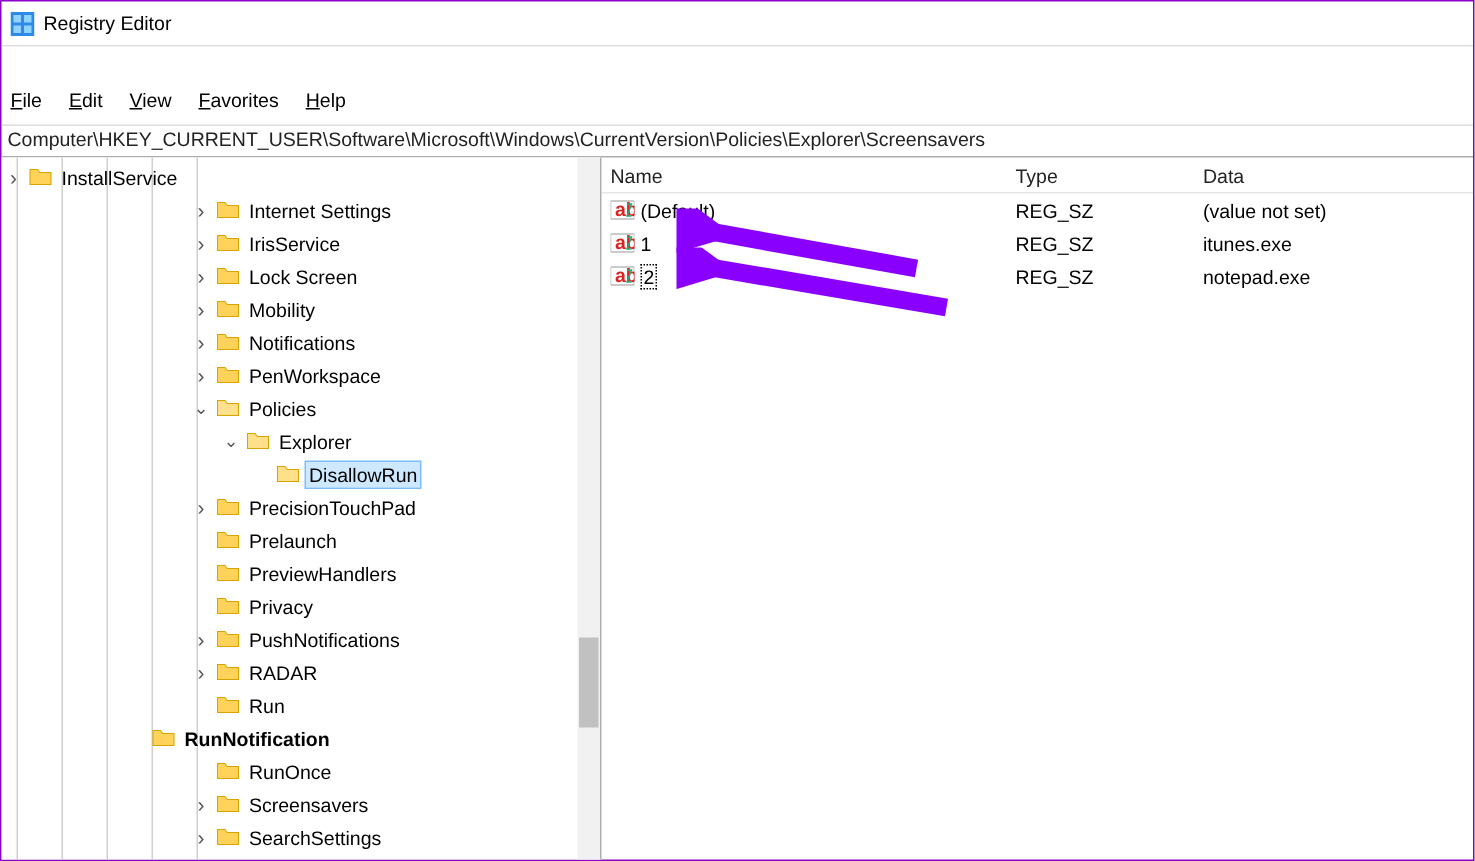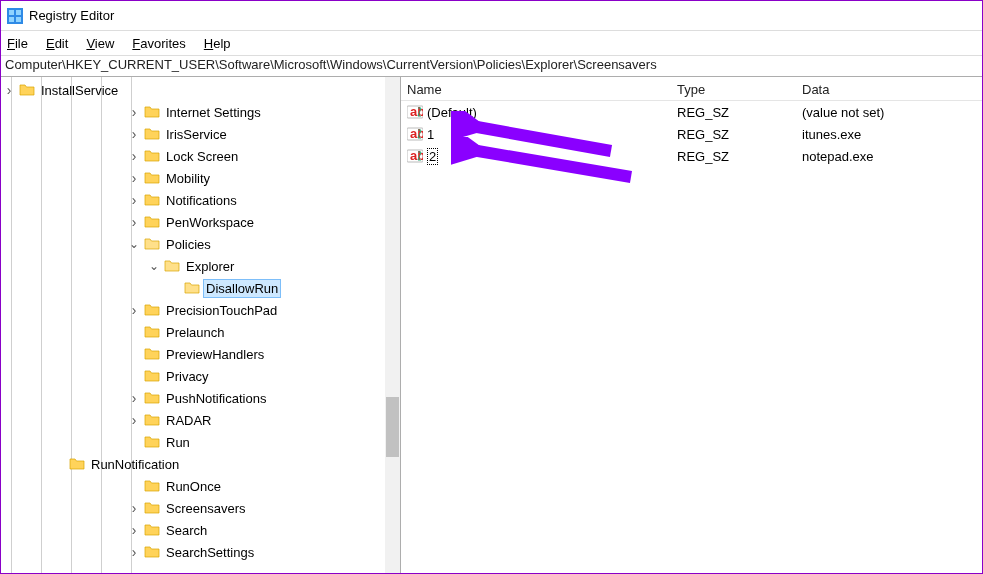--- a/index.html
+++ b/index.html
@@ -1,21 +1,21 @@
 <!DOCTYPE html>
 <html><head>
 <meta charset="utf-8">
 <style>
   * { box-sizing: border-box; margin: 0; padding: 0; font-family: "Segoe UI", Tahoma, sans-serif; font-size: 13px; }
   body { width: 983px; height: 574px; overflow: hidden; background: #fff; border: 1px solid #8a00c8; position: relative; }
   .titlebar { height: 30px; display: flex; align-items: center; padding: 12px 6px; border-bottom: 1px solid #ddd; }
   .title-icon { width: 16px; height: 16px; margin-right: 6px; display: inline-flex; }
   .title-icon svg { width: 16px; height: 16px; }
   .title-text { font-size: 13px; }
-  .menubar { height: 24px; display: flex; align-items: center; gap: 18px; padding: 0 6px; }
+  .menubar { height: 24px; display: flex; align-items: flex-start; gap: 18px; padding: 0 6px; margin-top: 28px; }
   .menu-item { cursor: default; }
   .menu-item .u { text-decoration: underline; }
   .addrbar { height: 22px; border-top: 1px solid #ddd; border-bottom: 1px solid #adadad; padding: 1px 4px; font-size: 13px; color: #222; }
   .content { display: flex; height: calc(574px - 30px - 24px - 22px - 2px); }
   .tree-pane { width: 400px; border-right: 1px solid #adadad; position: relative; overflow: hidden; background: #fff; }
   .tree-inner { position: relative; padding-top: 2px; }
   .tree-scroll { position: absolute; right: 0; top: 0; width: 15px; height: 100%; background: #f1f1f1; display: flex; flex-direction: column; }
   .tree-scroll .track { flex: 1; position: relative; }
   .tree-scroll .thumb { position: absolute; left: 1px; right: 1px; top: 320px; height: 60px; background: #c1c1c1; border-radius: 0; }
   .tree-row { height: 22px; display: flex; align-items: center; white-space: nowrap; }
@@ -233,21 +233,21 @@
         </div>
         <div class="tree-row" style="padding-left: 125px;">
           <span class="expander "></span>
           <span class="folder-icon">
             <svg viewBox="0 0 16 16">
               <path d="M1 3 h5 l1.5 2 H15 v8 H1 Z" fill="#ffd35a" stroke="#d9a400" stroke-width="0.7"></path>
             </svg>
           </span>
           <span class="tree-label">Run</span>
         </div>
-        <div class="tree-row" style="padding-left: 50px;">
+        <div class="tree-row" style="padding-left: 82px; font-weight: bold;">
           <span class="expander "></span>
           <span class="folder-icon">
             <svg viewBox="0 0 16 16">
               <path d="M1 3 h5 l1.5 2 H15 v8 H1 Z" fill="#ffd35a" stroke="#d9a400" stroke-width="0.7"></path>
             </svg>
           </span>
           <span class="tree-label">RunNotification</span>
         </div>
         <div class="tree-row" style="padding-left: 125px;">
           <span class="expander "></span>
@@ -259,29 +259,20 @@
           <span class="tree-label">RunOnce</span>
         </div>
         <div class="tree-row" style="padding-left: 125px;">
           <span class="expander closed"></span>
           <span class="folder-icon">
             <svg viewBox="0 0 16 16">
               <path d="M1 3 h5 l1.5 2 H15 v8 H1 Z" fill="#ffd35a" stroke="#d9a400" stroke-width="0.7"></path>
             </svg>
           </span>
           <span class="tree-label">Screensavers</span>
-        </div>
-        <div class="tree-row" style="padding-left: 125px;">
-          <span class="expander closed"></span>
-          <span class="folder-icon">
-            <svg viewBox="0 0 16 16">
-              <path d="M1 3 h5 l1.5 2 H15 v8 H1 Z" fill="#ffd35a" stroke="#d9a400" stroke-width="0.7"></path>
-            </svg>
-          </span>
-          <span class="tree-label">Search</span>
         </div>
         <div class="tree-row" style="padding-left: 125px;">
           <span class="expander closed"></span>
           <span class="folder-icon">
             <svg viewBox="0 0 16 16">
               <path d="M1 3 h5 l1.5 2 H15 v8 H1 Z" fill="#ffd35a" stroke="#d9a400" stroke-width="0.7"></path>
             </svg>
           </span>
           <span class="tree-label">SearchSettings</span>
         </div>

